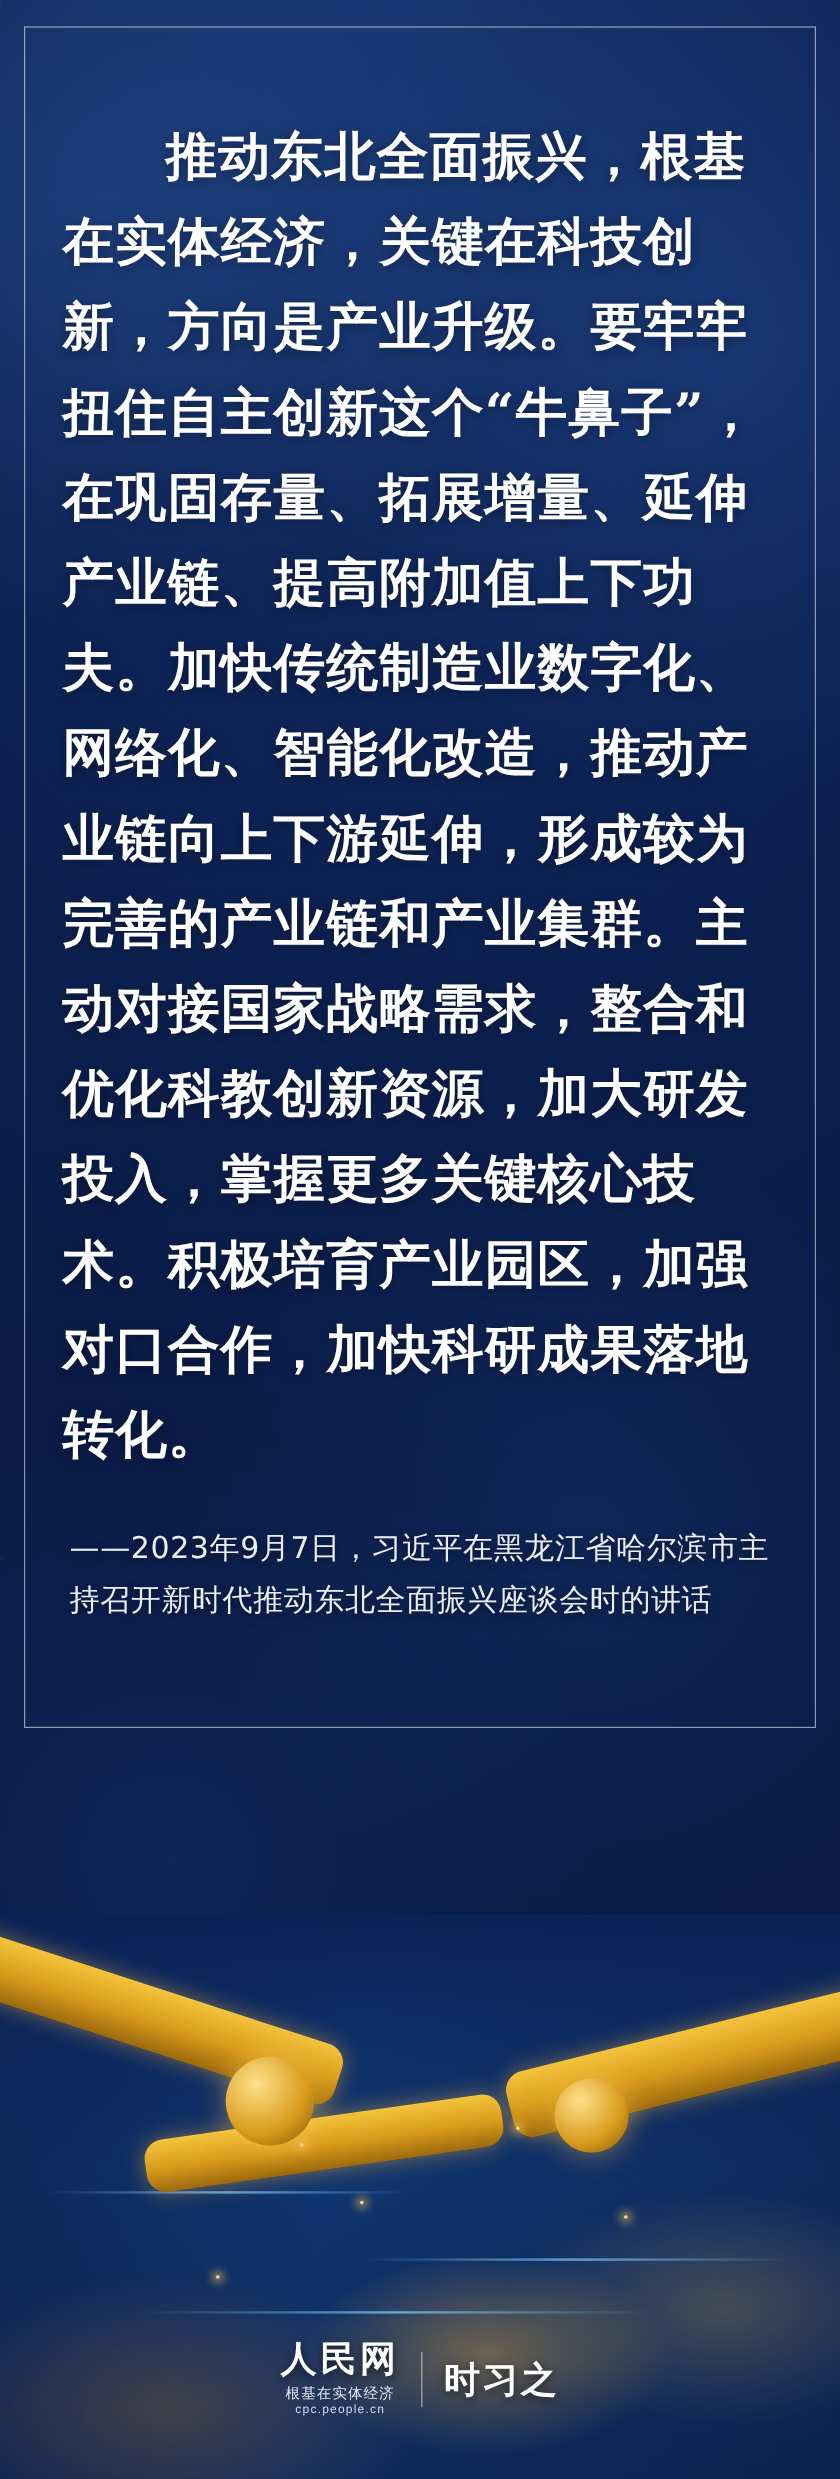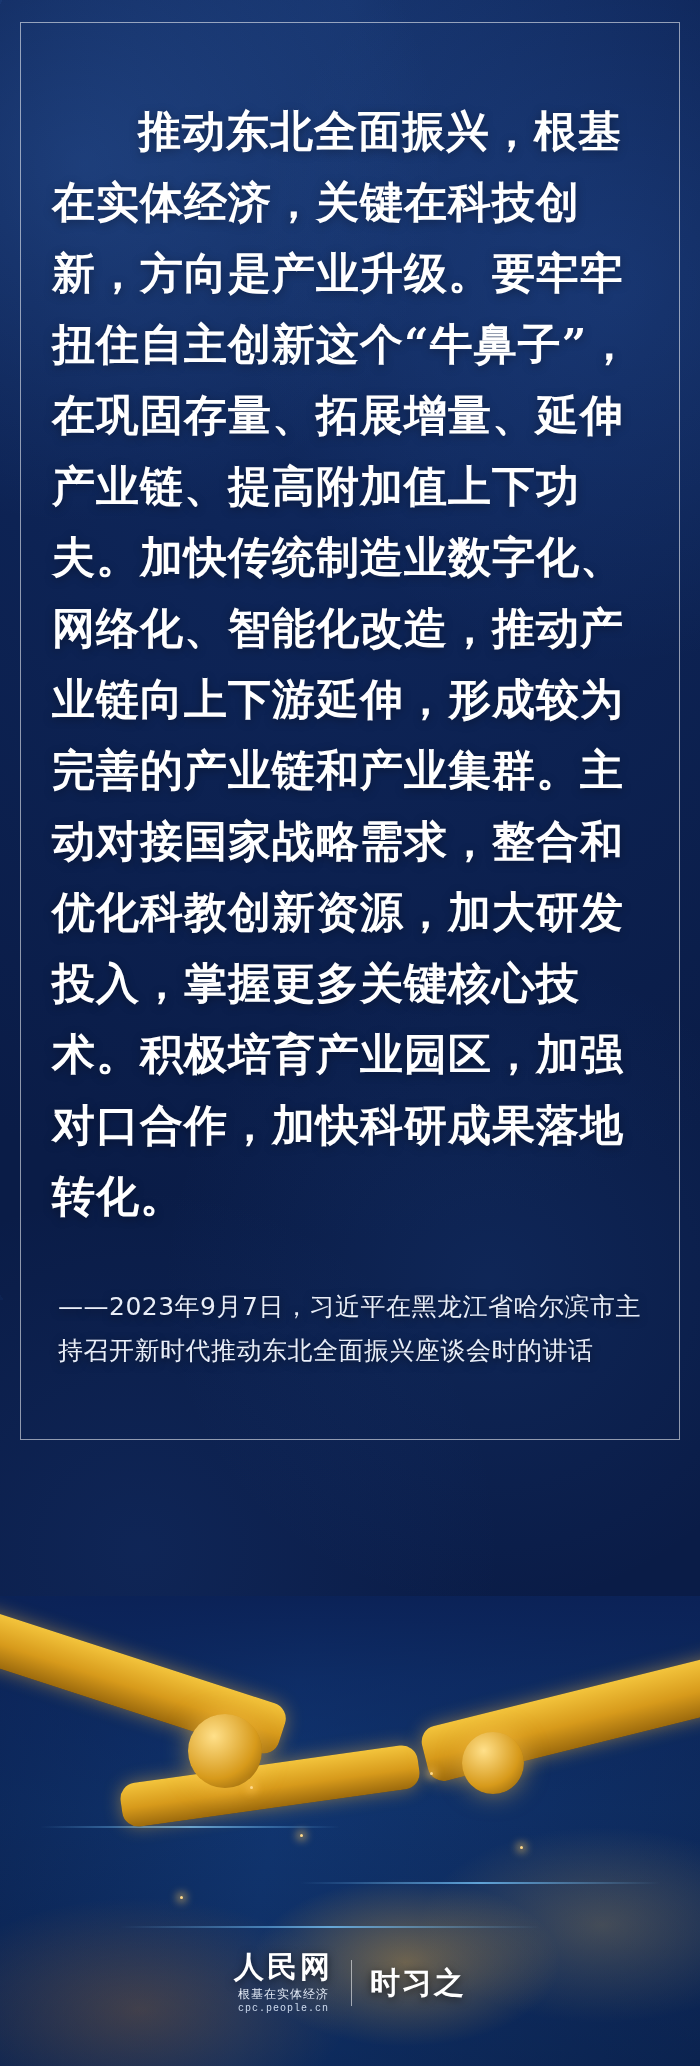--- a/index.html
+++ b/index.html
@@ -113,21 +113,20 @@
     position: absolute;
     left: 58px;
     top: 1268px;
     width: 586px;
     color: #e9eef8;
     font-family: "DejaVu Sans", "Liberation Sans", sans-serif;
     font-size: 25px;
     line-height: 44px;
     letter-spacing: 0.5px;
     text-shadow: 0 2px 8px rgba(0,0,0,0.5);
-    margin-top: 17px;
   }
 
   .brandbar {
     position: absolute;
     left: 0; right: 0;
     bottom: 52px;
     display: flex;
     align-items: center;
     justify-content: center;
     gap: 18px;
@@ -149,21 +148,21 @@
   }
   .brand-logo .sub {
     color: #e4ebf7;
     font-family: "DejaVu Sans", sans-serif;
     font-size: 12px;
     letter-spacing: 1px;
     margin-top: 6px;
   }
   .brand-logo .url {
     color: #cfdcf0;
-    font-family: Liberation Mono, monospace;
+    font-family: Liberation Sans, sans-serif;
     font-size: 10px;
     letter-spacing: 1px;
     margin-top: 4px;
   }
   .divider-v {
     width: 1px;
     height: 46px;
     background: rgba(255,255,255,0.55);
   }
   .column-name {

